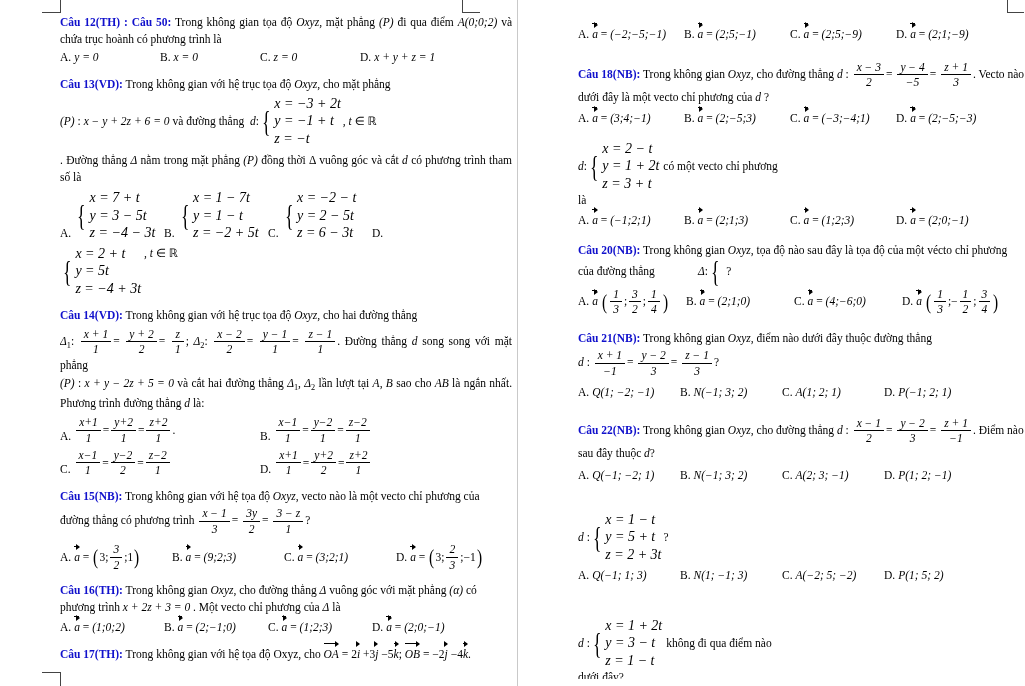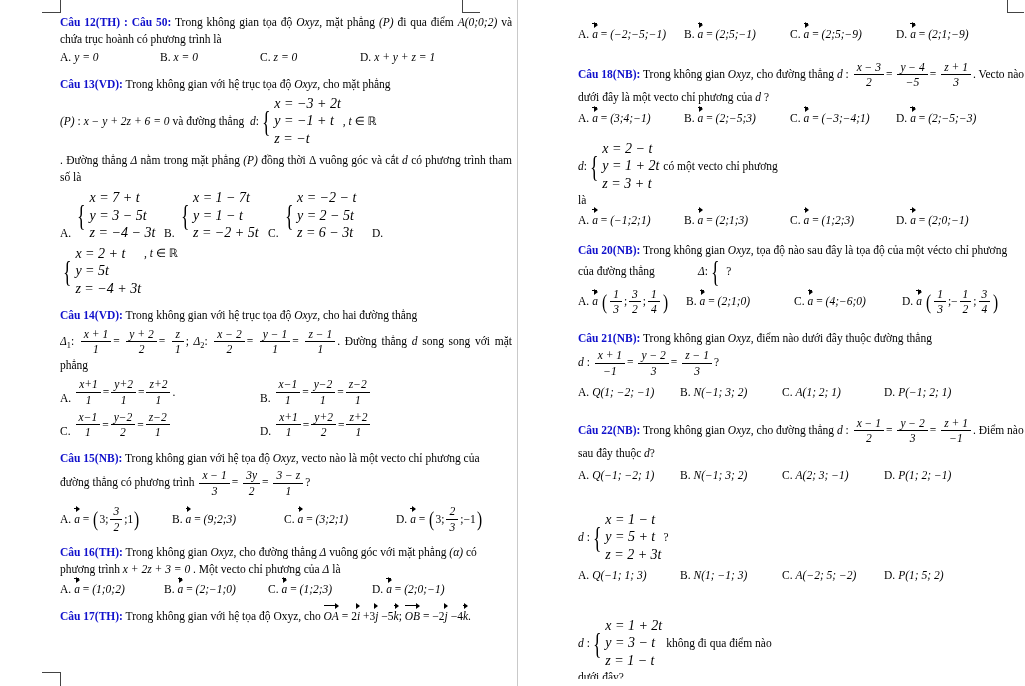--- a/index.html
+++ b/index.html
@@ -266,20 +266,23 @@
         <i class="v">Δ</i><sub>1</sub>:
         <span class="frac"><span class="num">x + 1</span><span class="den">1</span></span>=
         <span class="frac"><span class="num">y + 2</span><span class="den">2</span></span>=
         <span class="frac"><span class="num">z</span><span class="den">1</span></span>;
         <i class="v">Δ</i><sub>2</sub>:
         <span class="frac"><span class="num">x − 2</span><span class="den">2</span></span>=
         <span class="frac"><span class="num">y − 1</span><span class="den">1</span></span>=
         <span class="frac"><span class="num">z − 1</span><span class="den">1</span></span>.
         Đường thẳng <i class="v">d</i> song song với mặt phẳng
       </div>
+      <div style="margin-top:2px;">
+        <i class="v">(P)</i> : <i class="v">x + y − 2z + 5 = 0</i> và cắt hai đường thẳng <i class="v">Δ</i><sub>1</sub>, <i class="v">Δ</i><sub>2</sub> lần lượt tại <i class="v">A</i>, <i class="v">B</i> sao cho <i class="v">AB</i> là ngắn nhất. Phương trình đường thẳng <i class="v">d</i> là:
+      </div>
       <div class="opts" style="margin-top:4px;">
         <div class="opt" style="width:200px;margin-right:0;">
           <span class="optkey" style="align-self:flex-end;">A.</span>
           <span class="frac">
               <span class="num">x+1</span>
               <span class="den">1</span>
             </span>=
           <span class="frac">
               <span class="num">y+2</span>
               <span class="den">1</span>

